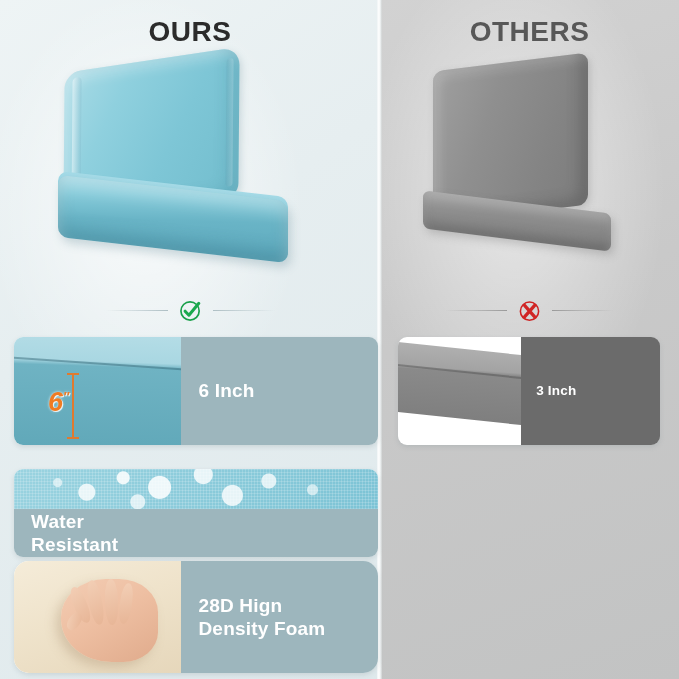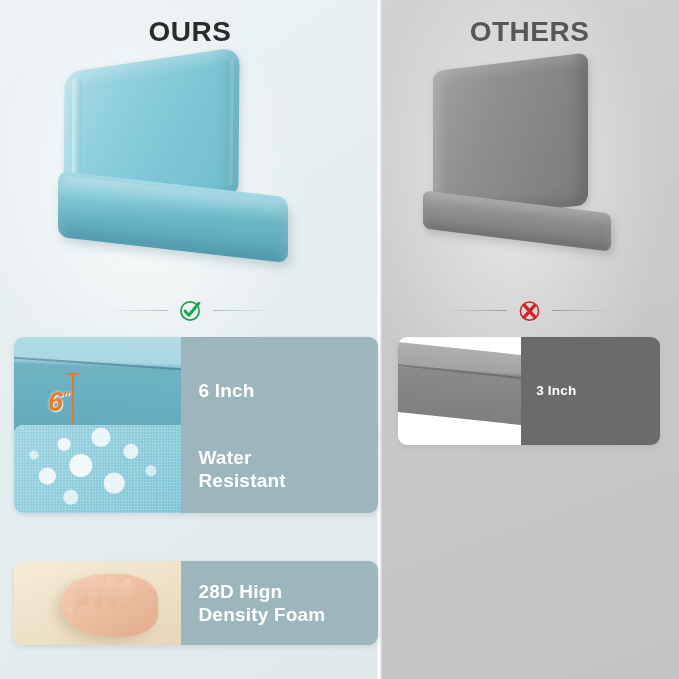--- a/index.html
+++ b/index.html
@@ -84,22 +84,22 @@
   .rule-gl{background:linear-gradient(90deg,rgba(150,150,150,0),#9a9a9a);}
   .rule-gr{background:linear-gradient(90deg,#9a9a9a,rgba(150,150,150,0));}
   .badge-ico{width:27px;height:27px;flex:0 0 auto;}
 
   
   .card{position:absolute;border-radius:9px;overflow:hidden;display:flex;
     box-shadow:0 2px 5px rgba(120,135,140,.22);}
   .card-l{left:14px;width:364px;}
   .card-r{left:398px;width:262px;}
   .row1{top:337px;height:108px;}
-  .row2{top:425px;height:88px;}
-  .row3{top:561px;height:84px;}
+  .row2{top:469px;height:88px;flex-direction:column;}
+  .row3{top:561px;height:112px;border-radius:15px;}
 
   .thumb{position:relative;flex:0 0 46%;overflow:hidden;background:#fff;}
   .card-r .thumb{flex:0 0 47%;}
   .panel{flex:1 1 auto;display:flex;align-items:center;padding:0 0 0 17px;}
   .panel-teal{background:#9db6bd;}
   .panel-gray{background:#6b6b6b;}
   .panel-txt{color:#ffffff;font-size:19px;font-weight:bold;line-height:1.22;
     white-space:pre-line;letter-spacing:.2px;}
   .card-r .panel-txt{font-size:13.5px;font-weight:bold;}
   .card-r .panel{padding-left:15px;}

